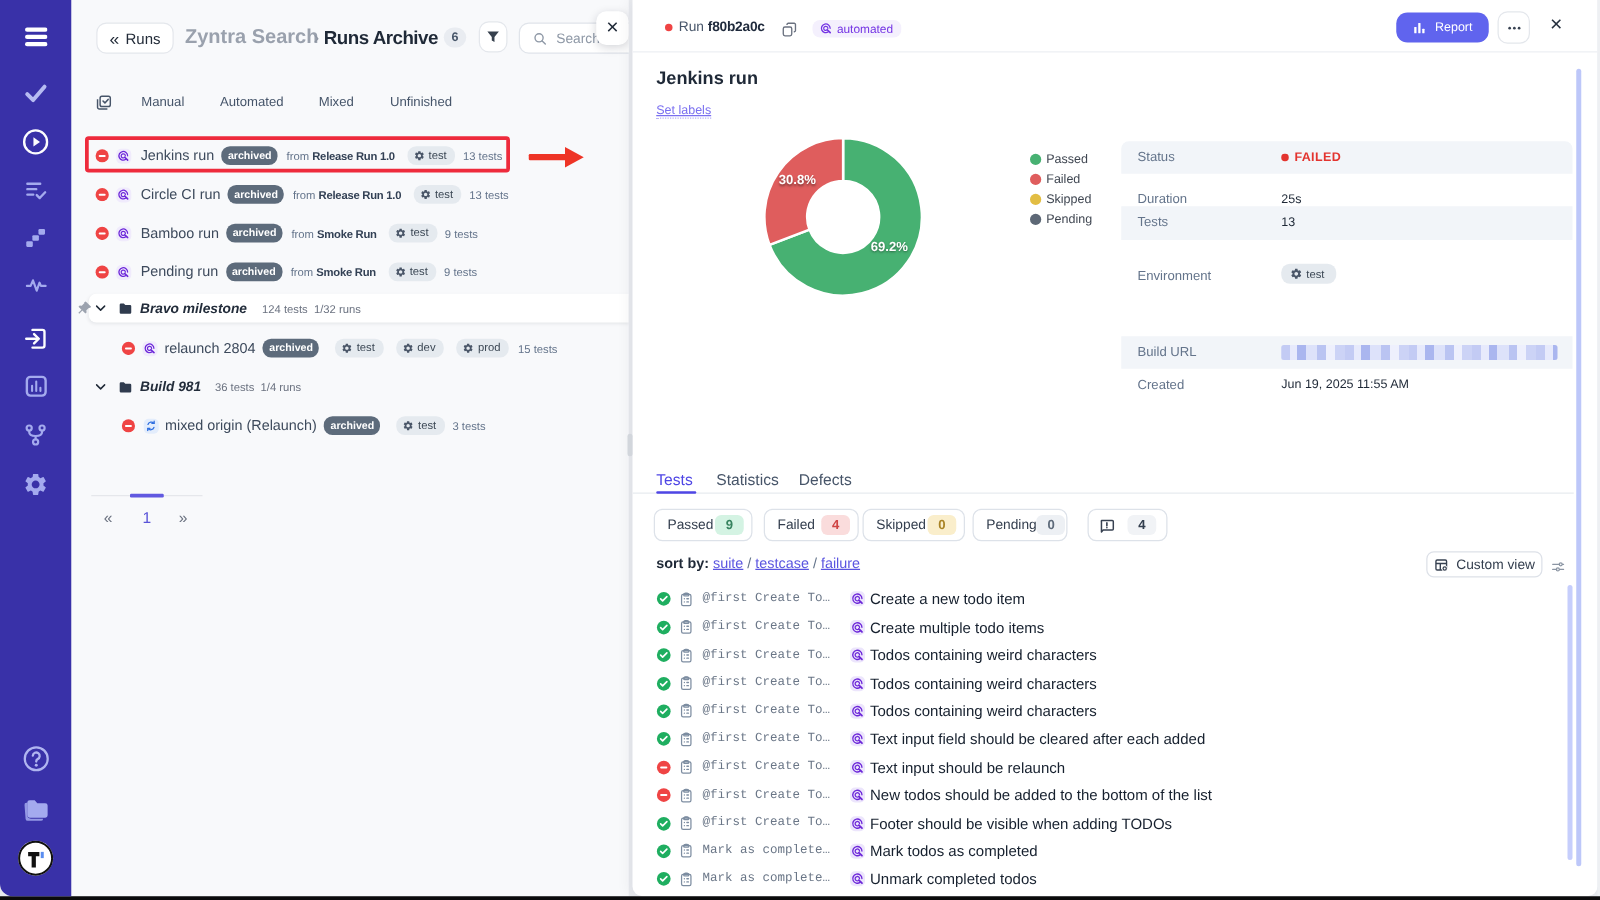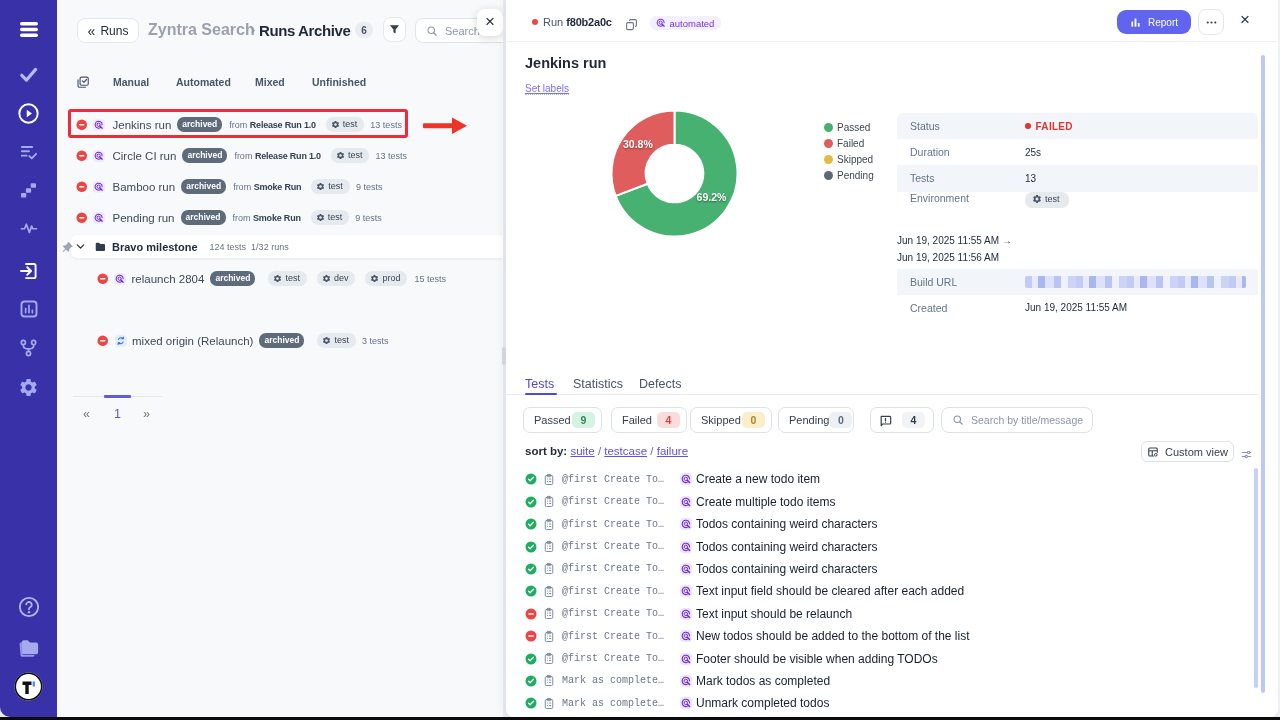--- a/index.html
+++ b/index.html
@@ -17,32 +17,32 @@
 .btnback { left:20px; top:18px; width:62px; height:25px; background:#fff; border:1px solid #e4e7ec; border-radius:8px; color:#222b38; font-size:12px; display:flex; align-items:center; justify-content:center; gap:5px; }
 .crumb1 { left:91px; top:21px; font-size:16px; font-weight:700; color:#9aa1ad; }
 .crumbsep { left:194px; top:22px; font-size:13px; color:#8b93a0; }
 .crumb2 { left:202px; top:22px; font-size:15px; font-weight:700; color:#1f2937; letter-spacing:-0.4px; }
 .badge6 { left:298px; top:22px; width:18px; height:16px; background:#e9ecf1; border-radius:8px; font-size:10px; color:#475569; display:flex; align-items:center; justify-content:center; font-weight:600;}
 .btnfilter { left:326px; top:17px; width:23px; height:25px; background:#fff; border:1px solid #e4e7ec; border-radius:8px; display:flex; align-items:center; justify-content:center; }
 .searchbox { left:358px; top:18px; width:144px; height:25px; background:#fff; border:1px solid #e0e4ea; border-radius:8px; display:flex; align-items:center; gap:7px; padding-left:10px; }
 .searchbox span { color:#8e98a6; font-size:11px; }
 .xbtn { left:420px; top:9px; width:26px; height:27px; background:#fff; border-radius:8px; box-shadow:0 2px 8px rgba(15,23,42,.18); display:flex; align-items:center; justify-content:center; font-size:13px; color:#1f2937; }
 
-.ltab { top:76px; font-size:10.5px; font-weight:700; color:#46556a; }
+.ltab { top:76px; font-size:10.5px; font-weight:400; color:#46556a; }
 
 .runrow { left:0; width:446px; height:31px; display:flex; align-items:center; }
 .ricon { width:11.5px; height:11.5px; flex:none; }
 .aicon { width:12px; height:12px; border-radius:4px; background:#f0ebfc; display:flex; align-items:center; justify-content:center; flex:none; }
 .rtitle { font-size:11.5px; color:#3d4a5c; white-space:nowrap; }
 .pill-dark { background:#5d6b7b; color:#fff; font-size:8.5px; font-weight:700; border-radius:7px; padding:2px 5px 2.5px; white-space:nowrap; }
 .fromtxt { font-size:9px; color:#64748b; white-space:nowrap; }
 .fromtxt b { color:#334155; font-size:9px; letter-spacing:-0.2px; }
 .pill-env { background:#e5eaef; color:#3b4754; font-size:9px; font-weight:500; border-radius:7px; padding:2px 7px 2.5px 5px; display:inline-flex; align-items:center; gap:3px; white-space:nowrap; }
 .ntests { font-size:9px; color:#64748b; white-space:nowrap; }
-.mtitle { font-size:11px; color:#222c3a; font-weight:700; white-space:nowrap; }
+.mtitle { font-size:11px; color:#222c3a; font-weight:700; white-space:nowrap;font-style:italic; }
 .mstat { font-size:9px; color:#6b7280; white-space:nowrap; }
 
 .dhead { left:0; top:0; width:772px; height:42px; border-bottom:1px solid #edeff3; }
 .runlbl { font-size:11px; color:#475569; }
 .autopill { background:#f4f0fd; border-radius:6px; height:14px; display:flex; align-items:center; gap:4px; padding:0 7px 0 6px; color:#7434e4; font-size:9.5px; font-weight:500; }
 .reportbtn { left:611px; top:10px; width:74px; height:24px; background:#6064ee; border-radius:9px; color:#fff; font-size:10px; font-weight:500; display:flex; align-items:center; justify-content:center; gap:7px; }
 .morebtn { left:692px; top:9px; width:26px; height:26px; background:#fff; border:1px solid #e4e7ec; border-radius:8px; display:flex; align-items:center; justify-content:center; }
 .dclose { left:734px; top:13px; font-size:13px; color:#27313f; }
 .dtitle { left:19px; top:55px; font-size:14.5px; font-weight:700; color:#1f2937; }
 .setlabels { left:19px; top:83px; font-size:10px; color:#7a6ff0; border-bottom:1px dotted #b9b2f5; padding-bottom:0px;text-decoration:underline; }
@@ -315,20 +315,34 @@
             <use href="#gear"></use>
           </svg>dev</span>
       <span style="width:10px"></span>
         <span class="pill-env"><svg width="9" height="9" viewBox="0 0 24 24" fill="#4a5668">
             <use href="#gear"></use>
           </svg>prod</span>
       <span style="width:7px"></span>
         <span class="ntests">15 tests</span>
     </div>
 
+    <div class="abs runrow" style="top:297px;height:25px">
+      <span style="width:18px"></span>
+        <svg width="11" height="11" viewBox="0 0 24 24" stroke="#1f2937">
+          <use href="#chev"></use>
+        </svg>
+      <span style="width:8px"></span>
+        <svg width="13" height="12" viewBox="0 0 24 24" fill="#2f3b4e">
+          <use href="#folder"></use>
+        </svg>
+      <span style="width:5px"></span>
+        <span class="mtitle">Build 981</span>
+      <span style="width:11px"></span>
+        <span class="mstat">36 tests&nbsp;&nbsp;1/4 runs</span>
+    </div>
 
     <div class="abs runrow" style="top:325px">
       <span style="width:40px"></span>
         <svg class="ricon" viewBox="0 0 24 24" fill="#ef4444">
           <use href="#minusc"></use>
         </svg>
       <span style="width:6.5px"></span>
         <span class="aicon" style="background:#e3edfc">
           <svg width="9.5" height="9.5" viewBox="0 0 24 24" stroke="#2f6fe0">
             <use href="#mixed"></use>
@@ -393,36 +407,35 @@
     <div class="abs lgd" style="left:318px;top:122px"><i style="background:#47b172"></i>Passed</div>
     <div class="abs lgd" style="left:318px;top:138px"><i style="background:#df5d5d"></i>Failed</div>
     <div class="abs lgd" style="left:318px;top:154px"><i style="background:#e2bd43"></i>Skipped</div>
     <div class="abs lgd" style="left:318px;top:170px"><i style="background:#5d6876"></i>Pending</div>
 
     <div id="dtable" class="abs">
       <div class="drow bgrow" style="height:26px;align-items:center;border-radius:6px 6px 0 0">
         <span class="lbl">Status</span>
         <span class="val" style="display:flex;align-items:center;gap:5px;color:#e3342f;font-weight:700;font-size:10px;letter-spacing:.3px"><i style="width:5.5px;height:5.5px;border-radius:50%;background:#e3342f"></i>FAILED</span>
       </div>
-      <div class="drow" style="height:26px;align-items:center">
+      <div class="drow" style="height:26px;align-items:flex-end">
           <span class="lbl">Duration</span>
           <span class="val">25s</span>
         </div>
       <div class="drow bgrow" style="height:26.5px;align-items:center">
           <span class="lbl">Tests</span>
           <span class="val">13</span>
         </div>
-      <div class="drow" style="height:35.5px;align-items:flex-start">
+      <div class="drow" style="height:35.5px;align-items:flex-end">
           <span class="lbl">Environment</span>
           <span class="val"><span class="pill-env" style="padding:2.5px 9px 3.5px 7px"><svg width="10" height="10" viewBox="0 0 24 24" fill="#4a5668">
                 <use href="#gear"></use>
               </svg>test</span></span>
         </div>
       <div class="drow" style="height:41.5px;padding-top:5px">
-          <span class="val" style="line-height:17px">Jun 19, 2025 11:55 AM →<br>Jun 19, 2025 11:56 AM</span>
         </div>
       <div class="drow bgrow" style="height:26px;align-items:center">
           <span class="lbl">Build URL</span>
           <span class="val" style="width:221px;height:12px;border-radius:2px;background:repeating-linear-gradient(90deg,#c3cbf4 0 7px,#e7eafc 7px 13px,#aab6ef 13px 20px,#dde2fa 20px 29px,#bac4f2 29px 36px,#eef0fd 36px 43px,#ccd3f6 43px 51px);filter:blur(.4px)"></span>
         </div>
       <div class="drow" style="height:26px;align-items:center">
           <span class="lbl">Created</span>
           <span class="val">Jun 19, 2025 11:55 AM</span>
         </div>
     </div>
@@ -435,26 +448,20 @@
 
     <div class="fpill" style="left:17px;width:79px">Passed<span class="fbadge" style="background:#d4f3e3;color:#37835f">9</span></div>
     <div class="fpill" style="left:105px;width:76px">Failed<span class="fbadge" style="background:#fadcdc;color:#cf4444">4</span></div>
     <div class="fpill" style="left:184px;width:82px">Skipped<span class="fbadge" style="background:#faeecb;color:#a98324">0</span></div>
     <div class="fpill" style="left:272px;width:76px">Pending<span class="fbadge" style="background:#edf0f4;color:#5d6a7a">0</span></div>
     <div class="fpill" style="left:364px;width:64px;padding:0 8px">
         <svg width="13" height="13" viewBox="0 0 24 24" stroke="#374151">
           <use href="#combox"></use>
         </svg>
         <span class="fbadge" style="background:#f1f3f6;color:#333e4e">4</span>
-      </div>
-    <div class="fpill" style="left:435px;width:152px;justify-content:flex-start;border-radius:8px">
-        <svg width="12" height="12" viewBox="0 0 24 24" stroke="#8a96a5">
-          <use href="#mag"></use>
-        </svg>
-        <span style="color:#8a96a5;font-weight:400;font-size:10.5px;white-space:nowrap;overflow:hidden;flex:1;margin-left:7px;text-align:left">Search by title/message</span>
       </div>
 
     <div class="abs" style="left:19px;top:445px;font-size:11.5px;color:#1f2937"><b>sort by:</b> <span class="sortlink">suite</span> <span style="color:#64748b">/</span> <span class="sortlink">testcase</span> <span style="color:#64748b">/</span> <span class="sortlink">failure</span></div>
     <div class="abs" style="left:635px;top:441px;width:93px;height:21px;background:#fff;border:1px solid #dde1e8;border-radius:6px;display:flex;align-items:center;justify-content:center;gap:6px;font-size:11px;color:#333e4e;font-weight:500"><svg width="12" height="12" viewBox="0 0 24 24" stroke="#374151">
           <use href="#tablegear"></use>
         </svg>Custom view</div>
     <div class="abs" style="left:735px;top:446px"><svg width="11" height="11" viewBox="0 0 24 24" stroke="#8b95a3">
           <use href="#sliders"></use>
         </svg></div>
 

